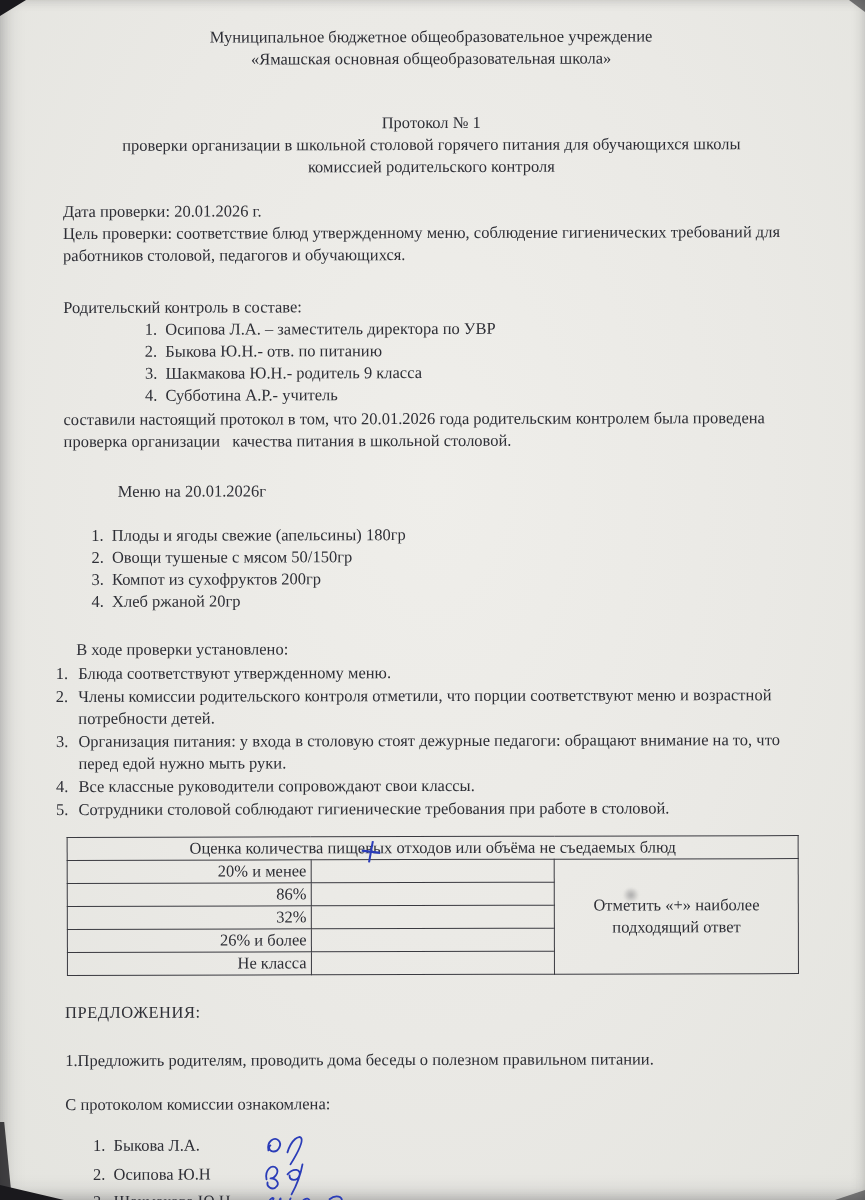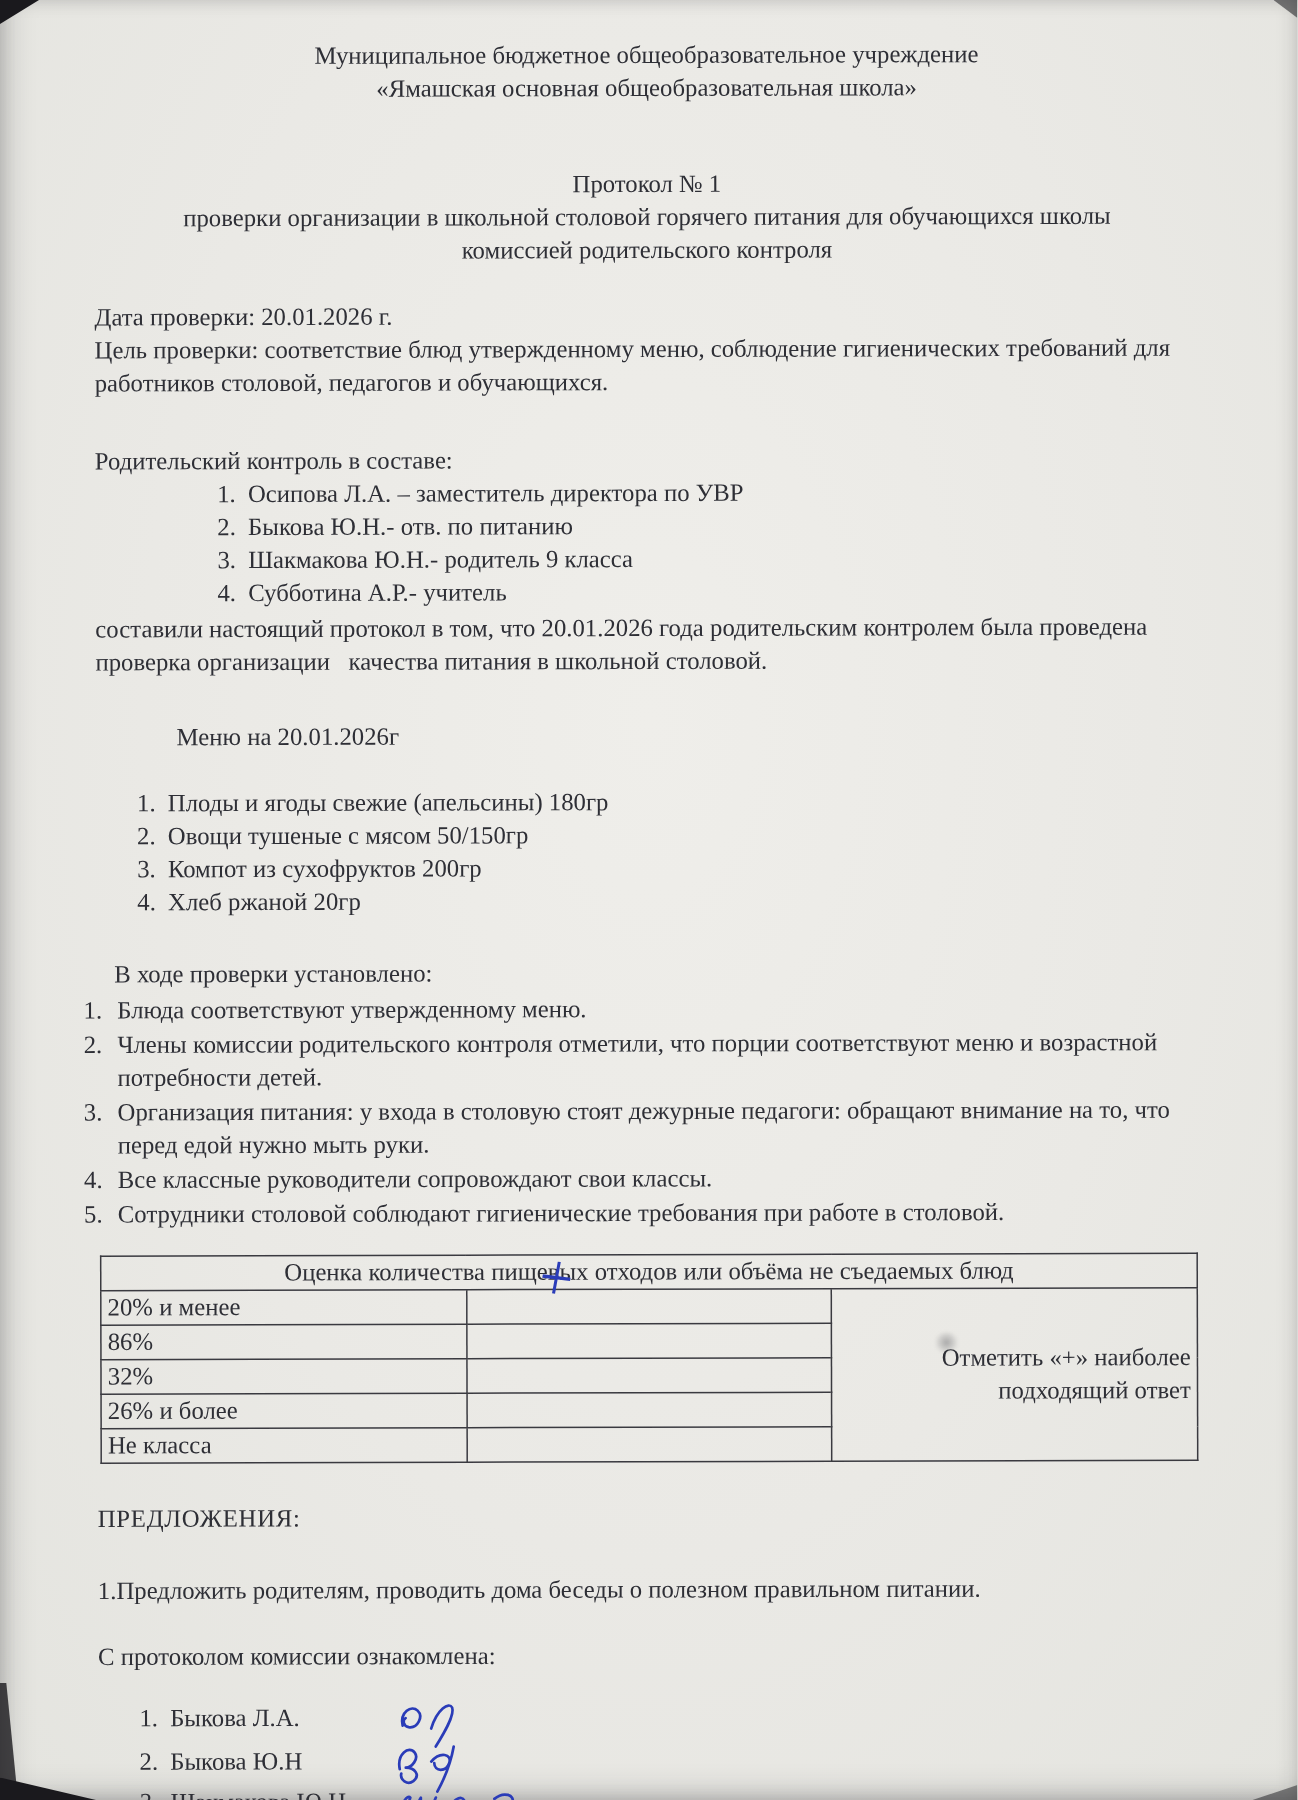--- a/index.html
+++ b/index.html
@@ -50,23 +50,23 @@
   ol.findings li{padding-left:6px;margin-bottom:1px;}
   table.waste-table{
     margin-top:16px;margin-left:2px;
     border-collapse:collapse;width:732px;table-layout:fixed;
   }
   table.waste-table td{
     border:1px solid #3a3a40;
     padding:0 4px;height:21px;vertical-align:middle;
   }
   td.th{text-align:center;height:23px;}
-  td.opt{text-align:left;width:243px;margin-top:11px;}
+  td.opt{text-align:right;width:243px;margin-top:11px;}
   td.mark-cell{width:245px;position:relative;overflow:visible;}
-  td.note{width:242px;text-align:right;padding:0 22px;}
+  td.note{width:242px;text-align:center;padding:0 22px;}
   .plus{
     position:absolute;left:48px;top:-28px;
     font-size:40px;line-height:1;font-weight:400;
     color:#2a3cb8;
     transform:rotate(7deg) scaleY(1.15) skewX(-4deg);
     pointer-events:none;
   }
   .suggestions-title{margin-top:26px;letter-spacing:.5px;}
   .suggestion-item{margin-top:26px;}
   .ack-intro{margin-top:22px;}
@@ -164,21 +164,21 @@
   <div class="suggestion-item">1.Предложить родителям, проводить дома беседы о полезном правильном питании.</div>
 
   <div class="ack-intro">С протоколом комиссии ознакомлена:</div>
   <ol class="signatures">
     <li>
       <span class="sig-name">Быкова Л.А.</span><svg class="sig-ink" width="54" height="34" viewBox="0 0 54 34">
           <path d="M9,19 C7,10 15,5 19,9 C23,13 19,21 13,20 C9,19 9,15 11,14 M28,21 C32,8 40,3 42,7 C44,12 36,25 31,33"></path>
         </svg>
     </li>
     <li>
-      <span class="sig-name">Быкова Ю.Н</span><svg class="sig-ink" width="56" height="36" viewBox="0 0 56 36">
+      <span class="sig-name">Осипова Ю.Н</span><svg class="sig-ink" width="56" height="36" viewBox="0 0 56 36">
           <path d="M7,20 C5,10 13,4 17,9 C20,13 15,19 11,19 C17,19 21,24 16,28 C12,31 7,27 8,23 M28,15 C34,8 42,10 40,16 C38,22 30,22 30,16 M43,5 C41,16 37,26 32,35"></path>
         </svg>
     </li>
     <li>
       <span class="sig-name">Шакмакова Ю.Н.</span><svg class="sig-ink" width="96" height="34" viewBox="0 0 96 34">
           <path d="M6,24 C8,14 12,9 14,11 C12,17 10,22 13,24 C17,26 19,13 21,11 C21,17 19,24 23,25 C27,26 29,15 31,11 M38,22 C42,12 48,9 50,13 C52,17 46,24 42,23 C48,24 58,20 66,16 M70,12 C76,7 84,9 82,15 C80,21 72,23 74,27 C76,31 86,27 92,22"></path>
         </svg>
     </li>
 
   </ol>

